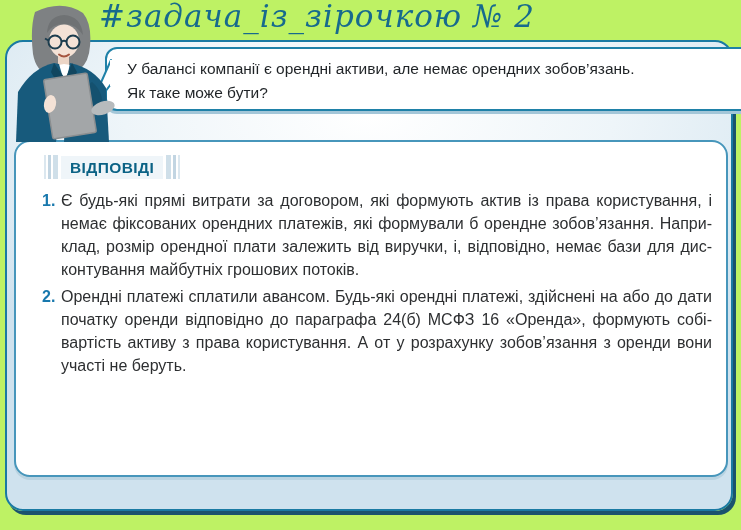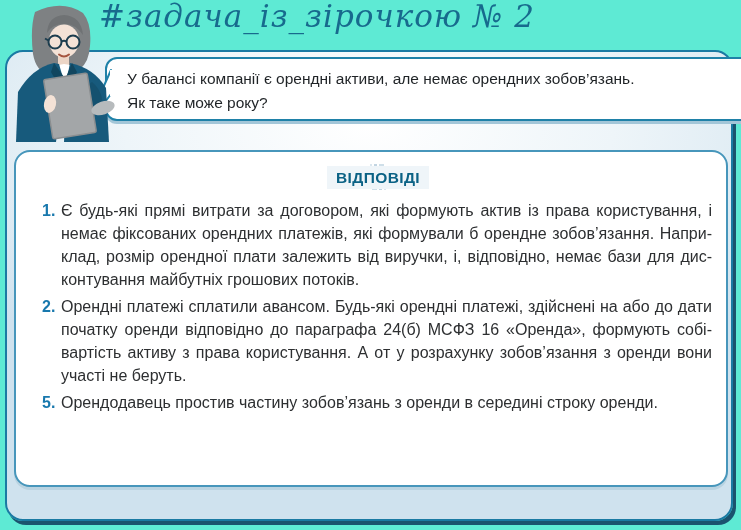--- a/index.html
+++ b/index.html
@@ -1,49 +1,49 @@
 <!DOCTYPE html>
 <html><head>
 <meta charset="utf-8">
 <style>
   html,body{margin:0;padding:0;background:#ffffff;}
   #stage{
-    position:relative;width:741px;height:530px;background:#5eead4;
+    position:relative;width:741px;height:530px;background:#bef264;
     font-family:"Liberation Sans", sans-serif;overflow:hidden;
   }
   
   .page-title{
     position:absolute;left:99px;top:-2px;height:50px;
     font-family:"DejaVu Serif", serif;font-style:italic;font-weight:normal;
     font-size:31px;letter-spacing:1px;color:#176a8d;white-space:nowrap;
   }
   
   .panel{
-    position:absolute;left:5px;top:50px;width:724px;height:467px;
+    position:absolute;left:5px;top:40px;width:724px;height:467px;
     border:2.5px solid #1a7aa3;border-radius:18px;
     background:radial-gradient(ellipse 75% 55% at 50% 16%, #ffffff 0%, #eef5f9 45%, #cfe2ee 100%);
     box-shadow:3px 4px 0 #1a536e;
   }
   
   .bubble{
     position:absolute;left:98px;top:5px;width:613px;height:52px;
     background:#ffffff;border:2px solid #1f81a8;border-radius:12px;
     box-shadow:0 3px 0 #a3c6d8;
     padding:8px 16px 0 20px;
   }
   .bubble-line{font-size:15.5px;line-height:24px;color:#1f2326;}
   .bubble-tail{position:absolute;left:-20px;top:8px;}
   
   .card{
     position:absolute;left:7px;top:98px;width:670px;height:305px;
     background:#ffffff;border:2px solid #4796bb;border-radius:16px;
     box-shadow:0 3px 0 #b9d3e1;
     padding:12px 14px 16px 26px;
   }
-  .answers-header{display:flex;align-items:center;height:26px;margin-left:2px;flex-direction:column;}
+  .answers-header{display:flex;align-items:center;height:26px;margin-left:2px;}
   .bars{display:flex;align-items:stretch;height:24px;}
   .bars i{display:block;margin-right:2px;}
   .bars i:nth-child(1){width:2px;background:#dbe7ef;}
   .bars i:nth-child(2){width:3px;background:#c2d5e2;}
   .bars i:nth-child(3){width:5px;background:#cfdfe9;}
   .bars.right{transform:scaleX(-1);}
   .answers-label{
     font-size:15.5px;font-weight:bold;letter-spacing:.4px;color:#0b6285;
     background:#eff5f9;padding:3px 9px 2px 9px;margin:0 1px;
   }
@@ -66,42 +66,41 @@
   <div class="page-title">#задача_із_зірочкою № 2</div>
 
   <div class="panel">
 
     <div class="bubble">
       <svg class="bubble-tail" width="26" height="54" viewBox="0 0 26 54">
         <path d="M24,3 L4,48 Q15,40 24,27 Z" fill="#ffffff" stroke="#1f81a8" stroke-width="2" stroke-linejoin="round"></path>
         <rect x="23" y="3" width="3" height="26" fill="#ffffff"></rect>
       </svg>
       <div class="bubble-line">У балансі компанії є орендні активи, але немає орендних зобов’язань.</div>
-      <div class="bubble-line">Як таке може року?</div>
+      <div class="bubble-line">Як таке може бути?</div>
     </div>
 
     <div class="card">
       <div class="answers-header">
         <span class="bars">
             <i></i>
             <i></i>
             <i></i>
           </span>
         <span class="answers-label">ВІДПОВІДІ</span>
         <span class="bars right">
             <i></i>
             <i></i>
             <i></i>
           </span>
       </div>
 
       <ol class="answers-list">
         <li class="answer-item"><span class="answer-num">1.</span><span>Є будь-які прямі витрати за договором, які формують актив із права користування, і немає фіксованих орендних платежів, які формували б орендне зобов’язання. Напри­клад, розмір орендної плати залежить від виручки, і, відповідно, немає бази для дис­контування майбутніх грошових потоків.</span></li>
         <li class="answer-item"><span class="answer-num">2.</span><span>Орендні платежі сплатили авансом. Будь-які орендні платежі, здійснені на або до дати початку оренди відповідно до параграфа 24(б) МСФЗ 16 «Оренда», формують собі­вартість активу з права користування. А от у розрахунку зобов’язання з оренди вони участі не беруть.</span></li>
-        <li class="answer-item"><span class="answer-num">5.</span><span>Орендодавець простив частину зобов’язань з оренди в середині строку оренди.</span></li>
       </ol>
     </div>
   </div>
 
   <svg class="teacher" width="114" height="140" viewBox="0 0 114 140">
 
     <path d="M29,10 Q56,-3 77,11 Q86,22 84,44 Q83,60 74,67 Q67,72 58,72 L42,72 Q30,69 27,52 Q24,26 29,10 Z" fill="#7e8183"></path>
 
     <rect x="52" y="54" width="11" height="14" fill="#ecd5c6"></rect>
 

